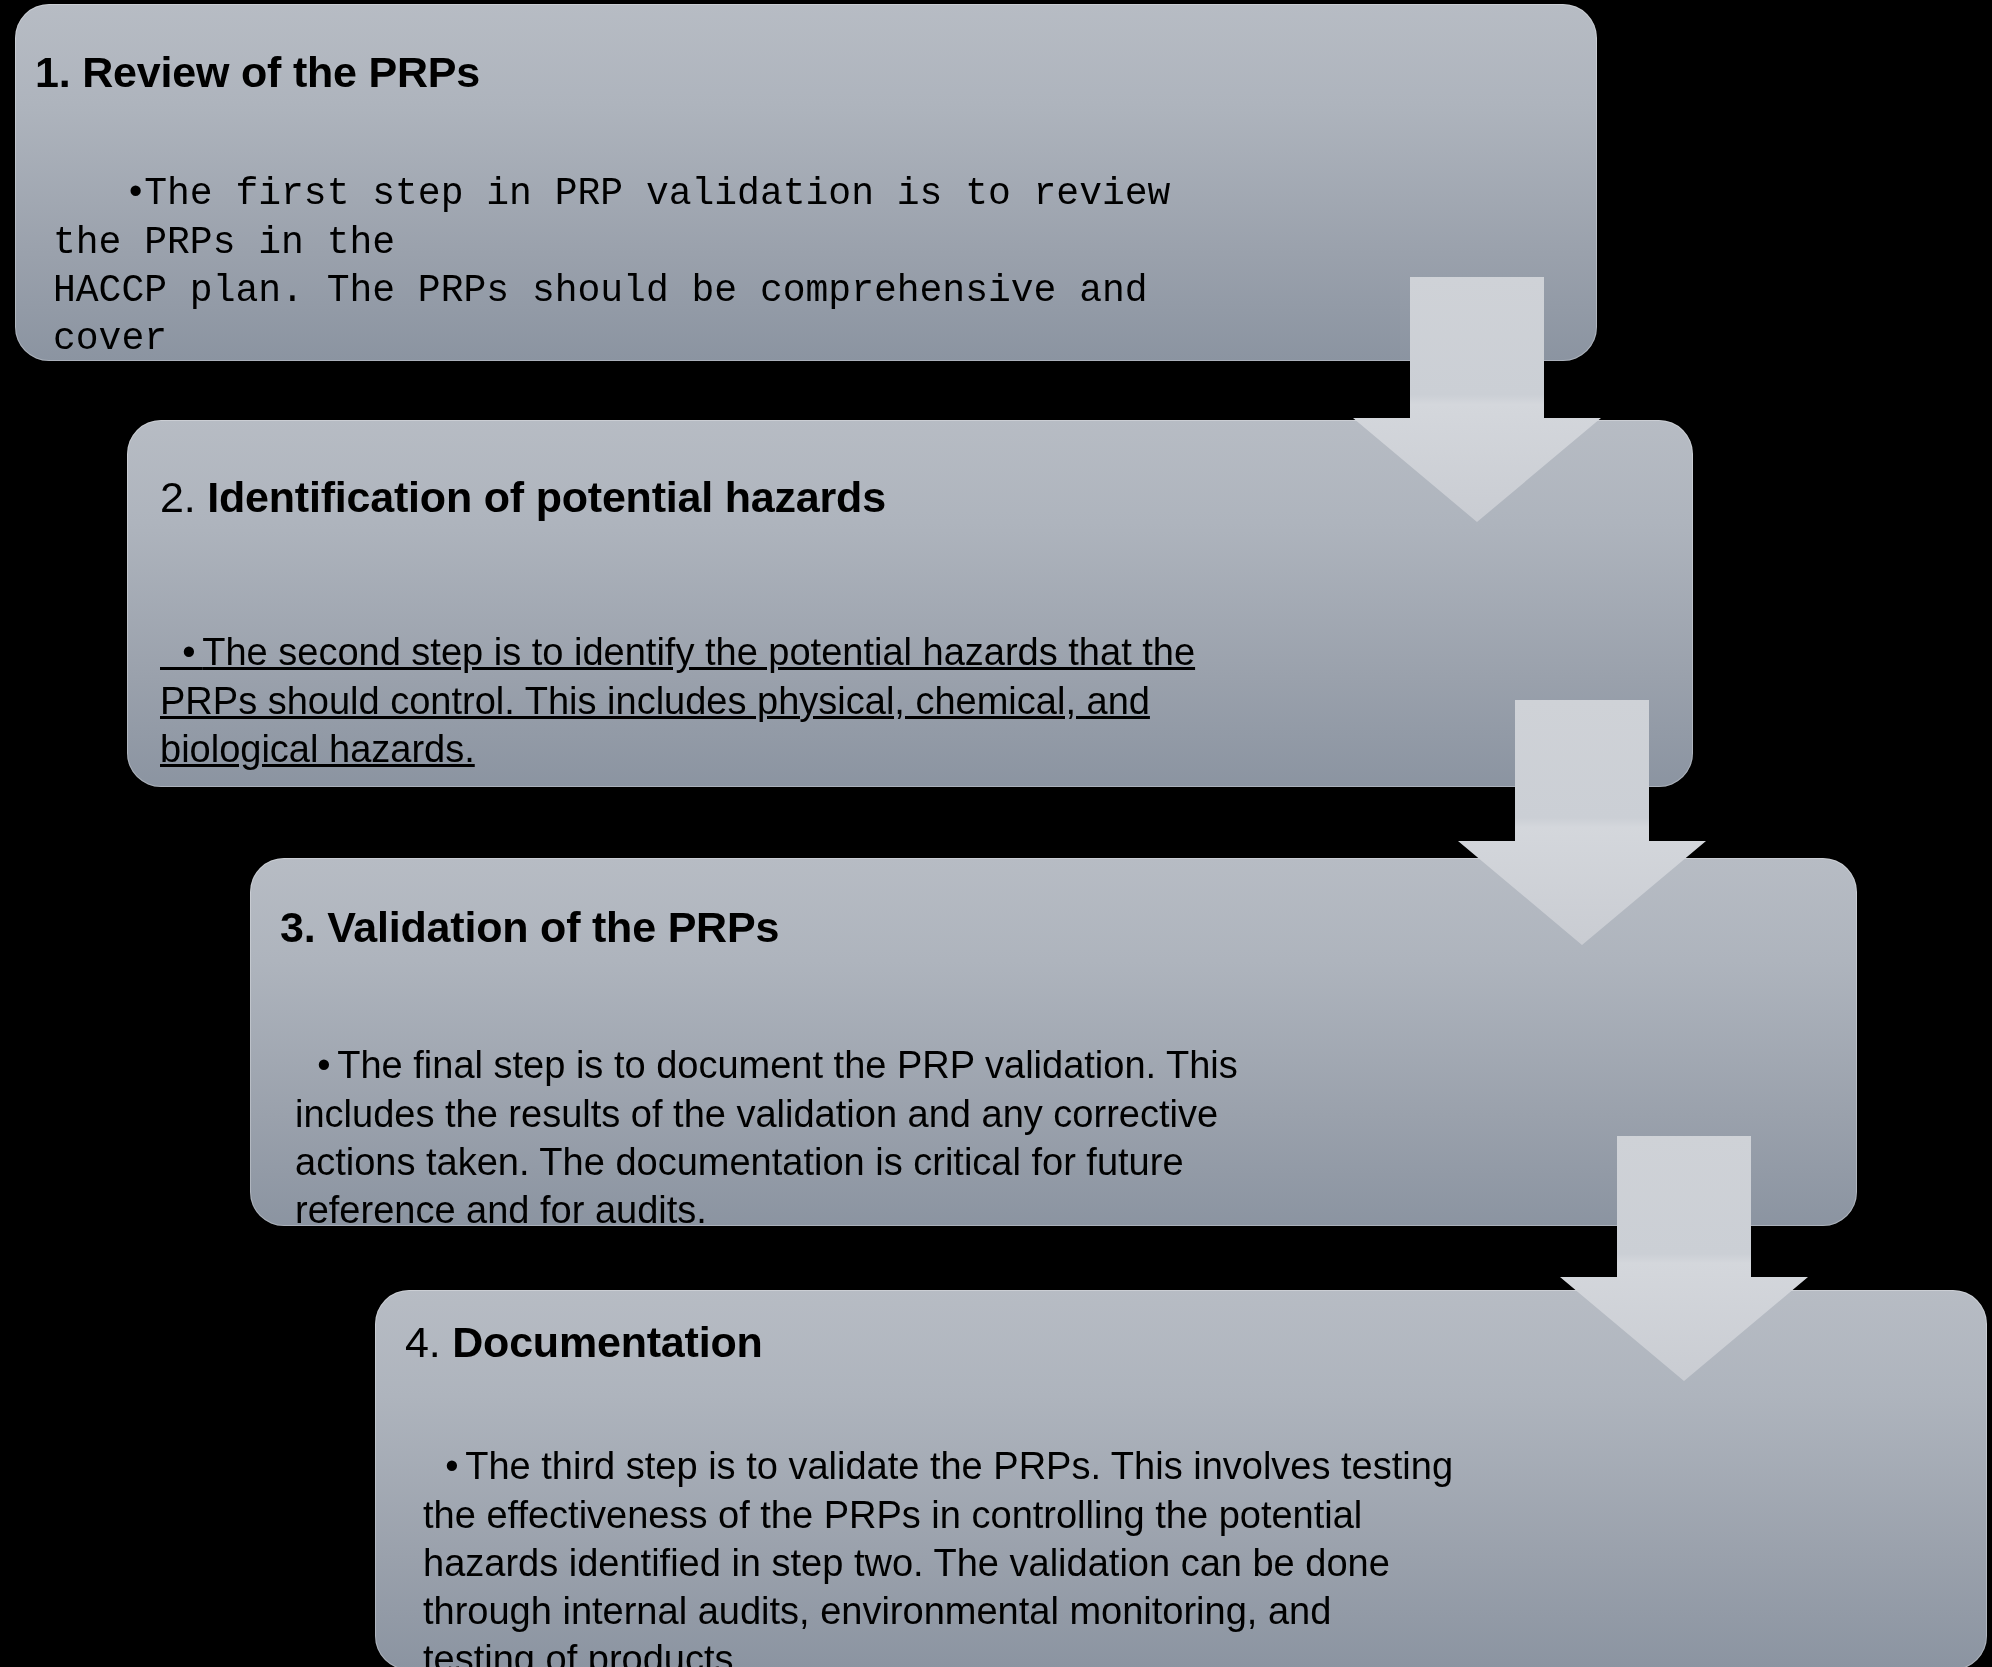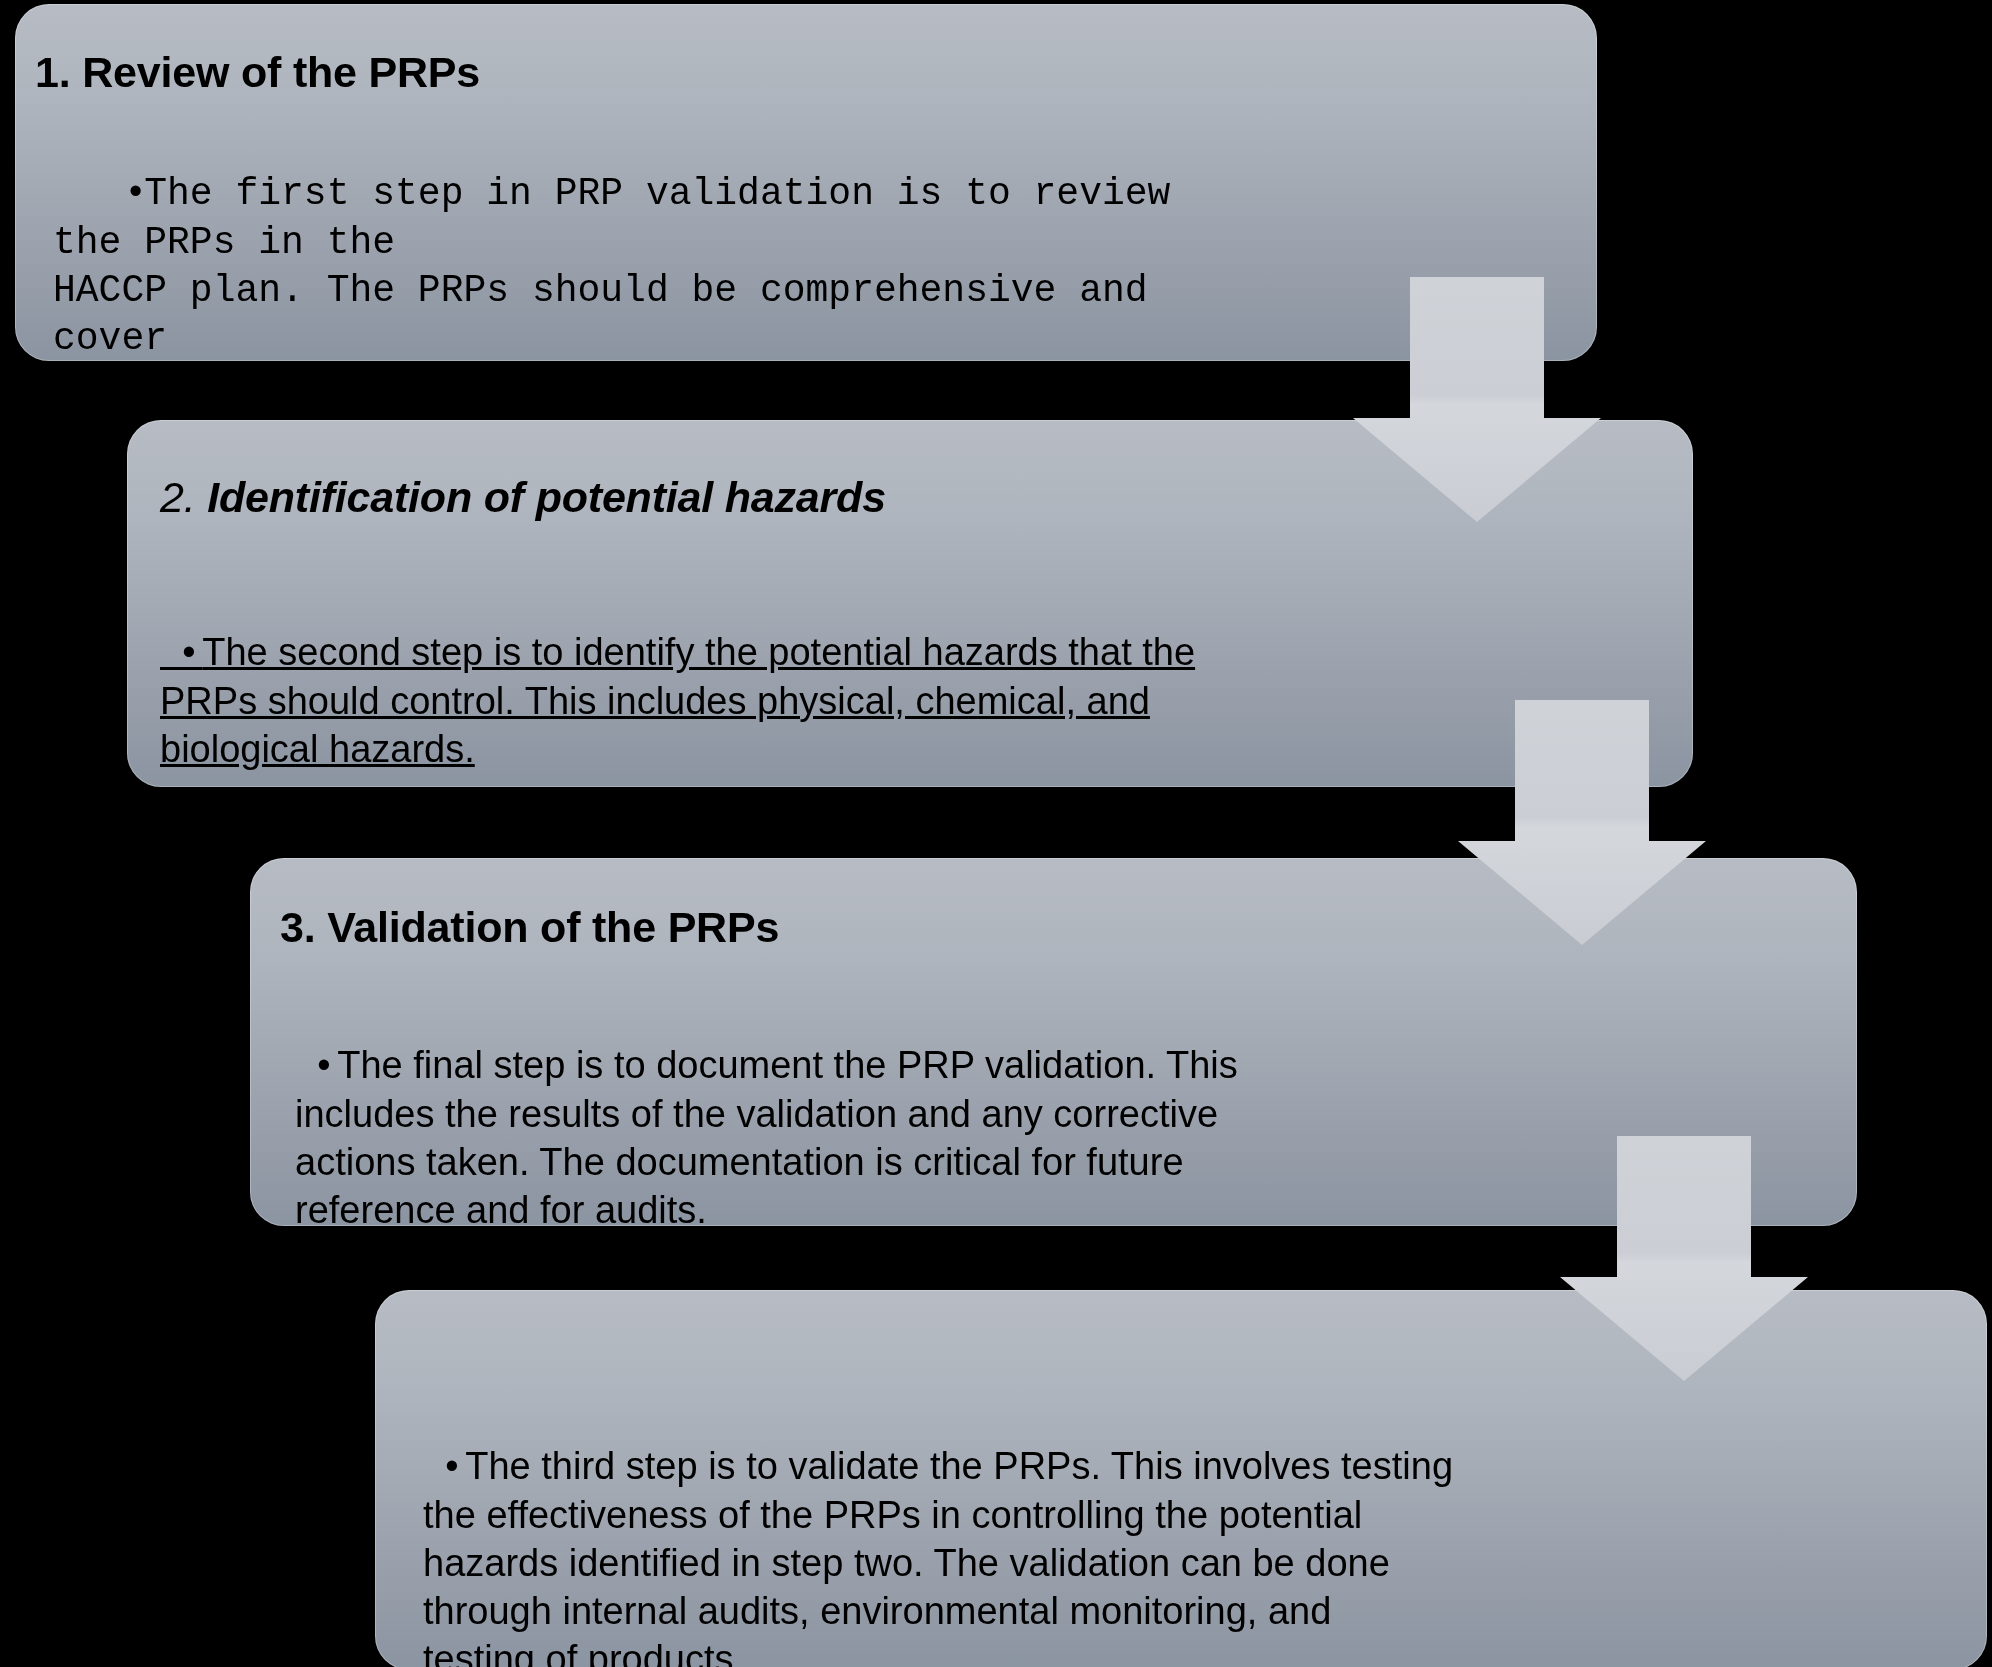--- a/index.html
+++ b/index.html
@@ -86,21 +86,21 @@
           <stop offset="52%" stop-color="#d4d7dc"></stop>
           <stop offset="100%" stop-color="#c9ccd2"></stop>
         </linearGradient>
       </defs>
       <polygon points="57,0 191,0 191,141 248,141 124,245 0,141 57,141" fill="url(#ag1)"></polygon>
     </svg>
   </div>
 
   <div class="step-box" style="left:127px; top:420px; width:1566px; height:367px;">
   </div>
-  <div class="step-title" style="left:160px; top:473px; z-index:4;font-style:italic;">
+  <div class="step-title" style="left:160px; top:473px; z-index:4;">
     <span class="num-reg">2. </span>
     <span class="ttl">Identification of potential hazards</span>
   </div>
   <div class="step-body" style="left:160px; top:580px; width:1180px; z-index:4;text-decoration:underline;">
     <span class="bullet">•</span><span class="btext">The second step is to identify the potential hazards that the
 PRPs should control. This includes physical, chemical, and
 biological hazards.</span>
   </div>
 
   <div class="arrow" style="left:1458px; top:700px; width:248px; height:245px;">
@@ -139,20 +139,24 @@
           <stop offset="52%" stop-color="#d4d7dc"></stop>
           <stop offset="100%" stop-color="#c9ccd2"></stop>
         </linearGradient>
       </defs>
       <polygon points="57,0 191,0 191,141 248,141 124,245 0,141 57,141" fill="url(#ag3)"></polygon>
     </svg>
   </div>
 
   <div class="step-box" style="left:375px; top:1290px; width:1612px; height:380px;">
   </div>
+  <div class="step-title" style="left:405px; top:1318px; z-index:4;">
+    <span class="num-reg">4. </span>
+    <span class="ttl">Documentation</span>
+  </div>
   <div class="step-body" style="left:423px; top:1394px; width:1200px; z-index:4;">
     <span class="bullet">•</span><span class="btext">The third step is to validate the PRPs. This involves testing
 the effectiveness of the PRPs in controlling the potential
 hazards identified in step two. The validation can be done
 through internal audits, environmental monitoring, and
 testing of products.</span>
   </div>
 
 </div>
 

